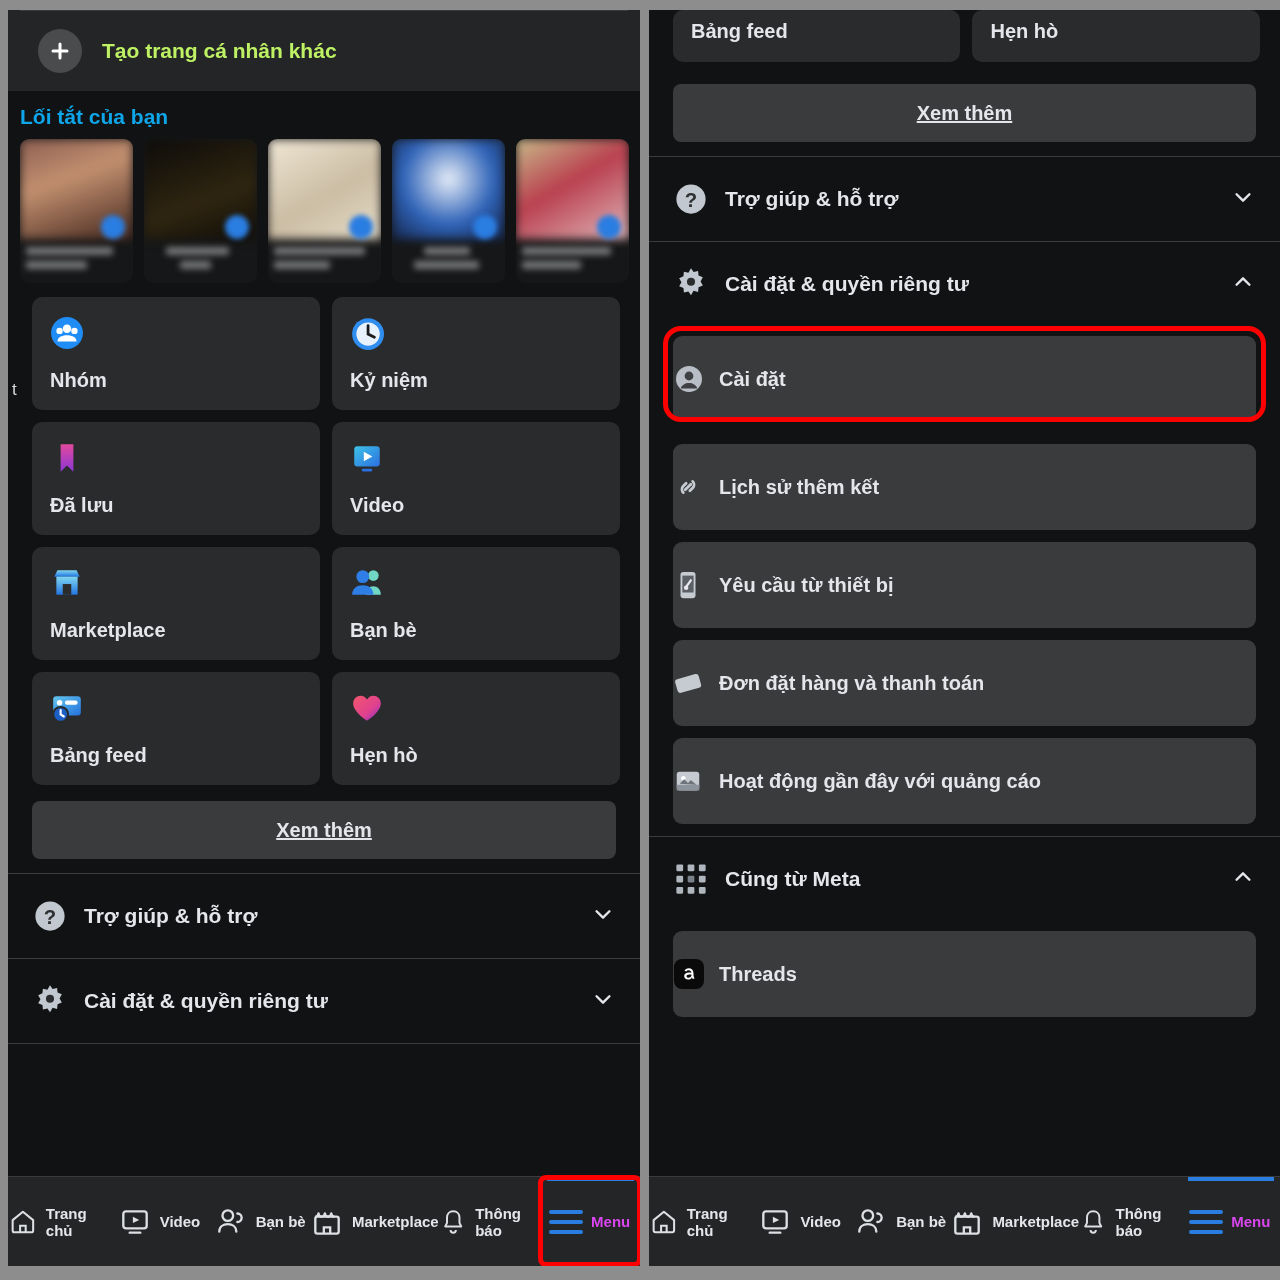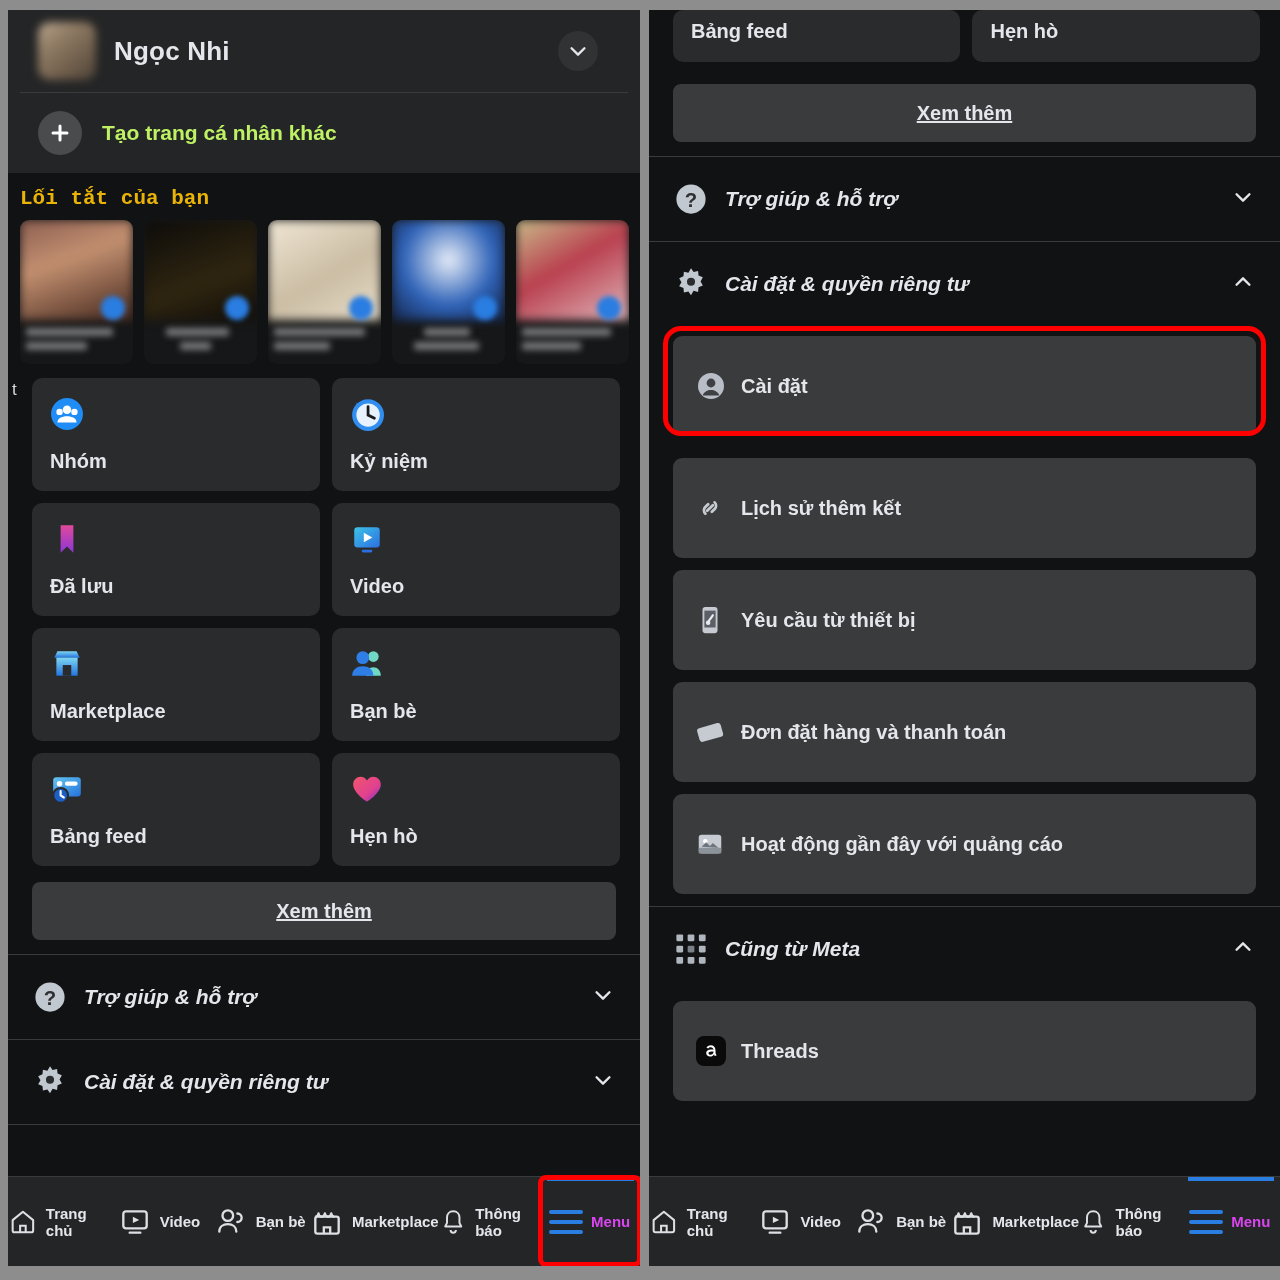--- a/index.html
+++ b/index.html
@@ -60,23 +60,22 @@
     width: 44px; height: 44px; border-radius: 50%;
     background: #4a4b4c;
     display: flex; align-items:center; justify-content:center;
     margin-right: 20px; flex: 0 0 auto;
   }
   .plus-circle svg { display:block; }
   .create-label { font-size: 21px; font-weight: bold; color: #bef264; }
 
   
   .section-title {
-    font-size: 21px; font-weight: bold; color: #eab308;
+    font-size: 21px; font-weight: bold; color: #0ea5e9;
     padding: 14px 0 10px 12px;
-    font-family: Liberation Mono, monospace;
   }
   .shortcut-strip { display: flex; gap: 11px; padding: 0 0 0 12px; }
   .shortcut {
     width: 113px; height: 144px; border-radius: 9px;
     overflow: hidden; position: relative; flex: 0 0 auto;
     background:#161718;
   }
   .sc-thumb { width:100%; height: 100px; filter: blur(5px); }
   .sc-badge {
     position:absolute; right:8px; top:76px;
@@ -115,28 +114,28 @@
   }
   .hr-thick { height: 1px; background:#3a3b3c; }
 
   
   .acc-row {
     display:flex; align-items:center;
     height: 84px; padding: 0 26px 0 24px;
     position: relative;
   }
   .acc-ico { width: 52px; flex:0 0 auto; display:flex; align-items:center; }
-  .acc-label { font-size: 21px; font-weight:bold; color:#e4e6eb; flex:1 1 auto;font-style:italic; }
+  .acc-label { font-size: 21px; font-weight:bold; color:#e4e6eb; flex:1 1 auto; }
   .acc-chev { flex: 0 0 auto; }
 
   
   .sub-item {
     margin: 0 24px 12px 24px;
     background: #3a3b3c; border-radius: 9px;
-    height: 100px; display:flex; align-items:center; padding-left: 22px;
+    height: 86px; display:flex; align-items:center; 
   }
   .sub-ico { width: 46px; flex:0 0 auto; display:flex; align-items:center; }
   .sub-label { font-size: 20px; font-weight: bold; color:#e4e6eb; }
   .sub-wrap { padding-top: 10px; }
 
   
   .hl-wrap { position: relative; }
   .hl-ring {
     position:absolute; left:14px; right:14px; top:-10px; bottom:0px;
     border: 5px solid #ff0000; border-radius: 18px;
@@ -170,29 +169,20 @@
 </style>
 </head>
 <body>
 
 <div class="stage">
 
   <div class="panel panel-left">
     <div class="scroll-area">
 
       <div class="profile-card">
-        <div class="profile-row">
-          <div class="avatar"></div>
-          <div class="profile-name">Ngọc Nhi</div>
-          <div class="chev-circle">
-            <svg width="22" height="22" viewBox="0 0 24 24">
-                <path d="M5 9l7 7 7-7" stroke="#e4e6eb" stroke-width="2.6" fill="none" stroke-linecap="round" stroke-linejoin="round"></path>
-              </svg>
-          </div>
-        </div>
         <div class="sep-line"></div>
         <div class="create-row">
           <div class="plus-circle">
             <svg width="24" height="24" viewBox="0 0 24 24">
                 <path d="M12 5v14M5 12h14" stroke="#fff" stroke-width="3" stroke-linecap="round"></path>
               </svg>
           </div>
           <div class="create-label">Tạo trang cá nhân khác</div>
         </div>
       </div>

